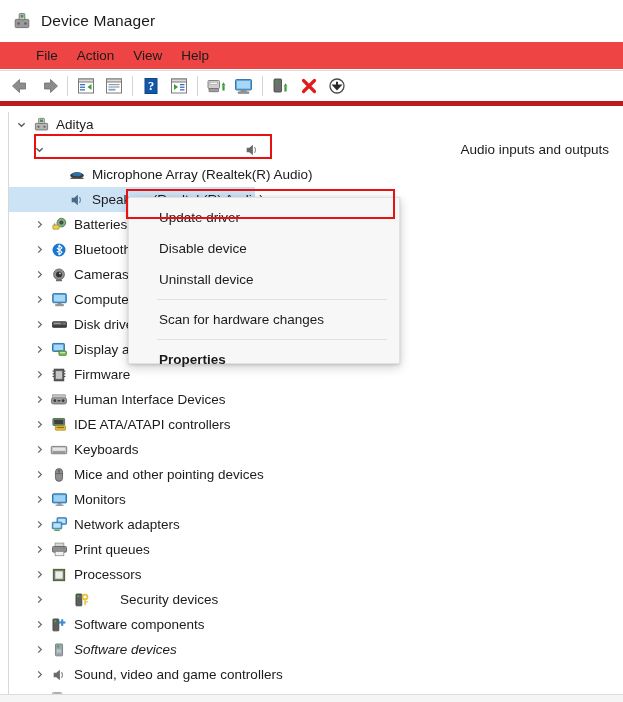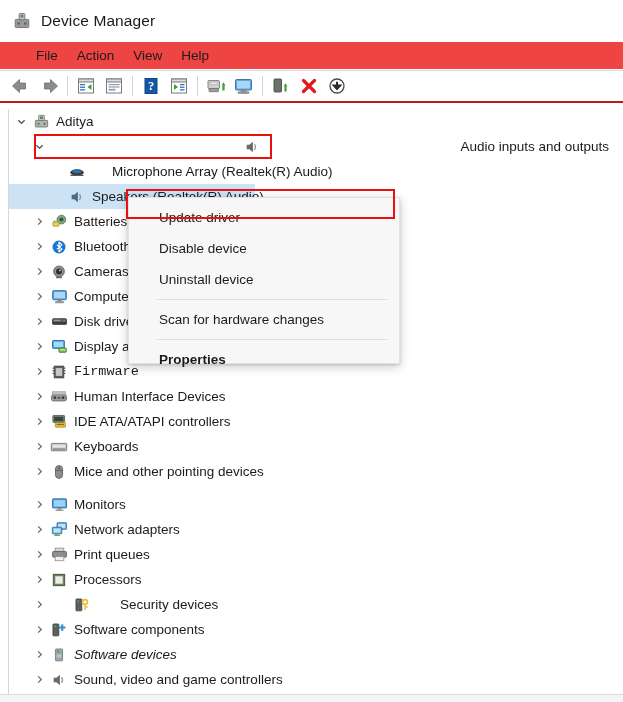--- a/index.html
+++ b/index.html
@@ -60,21 +60,21 @@
   .tb-sep {
     width: 1px; height: 20px; background: #d4d4d4;
     margin: 0 4px; flex: none;
   }
 
   
   .content {
     position: absolute; left: 0; top: 101px;
     width: 623px; height: 601px;
     background: #ffffff;
-    border-top: 2px solid #b91c1c;
+    border-top: 5px solid #b91c1c;
   }
   .pane-divider {
     position: absolute; left: 8px; top: 6px;
     width: 1px; height: 588px; background: #d8d8d8;
   }
   .bottom-strip {
     position: absolute; left: 0; bottom: 0;
     width: 623px; height: 8px;
     background: #f5f5f5; border-top: 1px solid #dcdcdc;
   }
@@ -289,21 +289,21 @@
         </span>
         <span class="ico">
           <svg viewBox="0 0 18 18" width="16" height="16">
             <path d="M3 6.5 L6 6.5 L10 3 L10 15 L6 11.5 L3 11.5 Z" fill="#6a6a6a"></path>
             <path d="M11.8 5.8 Q14 9 11.8 12.2" fill="none" stroke="#8c8c8c" stroke-width="1.2"></path>
           </svg>
         </span>
         <span class="row-label">Audio inputs and outputs</span>
       </div>
 
-      <div class="row" style="padding-left:57px;gap:20px;">
+      <div class="row" style="padding-left:57px;">
         <span class="ico">
           <svg viewBox="0 0 20 18" width="18" height="18">
             <ellipse cx="10" cy="9.5" rx="7.5" ry="3.6" fill="#3a3a3a"></ellipse>
             <ellipse cx="10" cy="8.2" rx="5.2" ry="2.3" fill="#2e6fa8"></ellipse>
             <rect x="2.6" y="12" width="14.8" height="1.5" rx=".7" fill="#5a5a5a"></rect>
           </svg>
         </span>
         <span class="row-label">Microphone Array (Realtek(R) Audio)</span>
       </div>
 
@@ -411,21 +411,21 @@
           <svg viewBox="0 0 18 18" width="17" height="17">
             <rect x="1.6" y="2.6" width="12.6" height="8.4" rx=".8" fill="#4fa3e3" stroke="#2f6f9f" stroke-width="1"></rect>
             <rect x="3" y="4" width="9.8" height="5.6" fill="#a9d8f6"></rect>
             <rect x="8.4" y="10.6" width="7.8" height="4.6" rx=".7" fill="#7bbf4a" stroke="#4d7d2c" stroke-width=".9"></rect>
             <rect x="9.6" y="11.8" width="5.4" height="1.2" fill="#d6ecbf"></rect>
           </svg>
         </span>
         <span class="row-label">Display adapters</span>
       </div>
 
-      <div class="row" style="padding-left:22px;font-family:Liberation Mono, monospace;">
+      <div class="row" style="padding-left:22px;">
         <span class="chev">
           <svg viewBox="0 0 10 10" width="9" height="9">
               <path d="M3.5 1.5 L7 5 L3.5 8.5" fill="none" stroke="#6a6a6a" stroke-width="1.4"></path>
             </svg>
         </span>
         <span class="ico">
           <svg viewBox="0 0 18 18" width="16" height="16">
             <rect x="3.6" y="2.4" width="10.8" height="13.2" fill="#5e5e5e" stroke="#3a3a3a" stroke-width=".9"></rect>
             <rect x="5.4" y="4.6" width="7.2" height="8.8" fill="#c6c6c6"></rect>
             <rect x="1.8" y="4" width="1.8" height="1.3" fill="#4a4a4a"></rect>
@@ -499,21 +499,21 @@
         <span class="ico">
           <svg viewBox="0 0 18 18" width="16" height="16">
             <rect x="5" y="1.8" width="8" height="14.4" rx="4" fill="#8e8e8e" stroke="#5c5c5c" stroke-width="1"></rect>
             <path d="M5 7.4 L13 7.4" stroke="#5c5c5c" stroke-width=".9"></path>
             <rect x="8.4" y="3" width="1.2" height="3.4" rx=".5" fill="#4a4a4a"></rect>
           </svg>
         </span>
         <span class="row-label">Mice and other pointing devices</span>
       </div>
 
-      <div class="row" style="padding-left:22px;margin-top:8px;">
+      <div class="row" style="padding-left:22px;">
         <span class="chev">
           <svg viewBox="0 0 10 10" width="9" height="9">
               <path d="M3.5 1.5 L7 5 L3.5 8.5" fill="none" stroke="#6a6a6a" stroke-width="1.4"></path>
             </svg>
         </span>
         <span class="ico">
           <svg viewBox="0 0 18 18" width="17" height="17">
             <rect x="1.6" y="3" width="14.8" height="9.6" rx=".9" fill="#4fa3e3" stroke="#2f6f9f" stroke-width="1"></rect>
             <rect x="3" y="4.4" width="12" height="6.8" fill="#9ed2f5"></rect>
             <rect x="7" y="12.8" width="4" height="1.8" fill="#8f8f8f"></rect>

